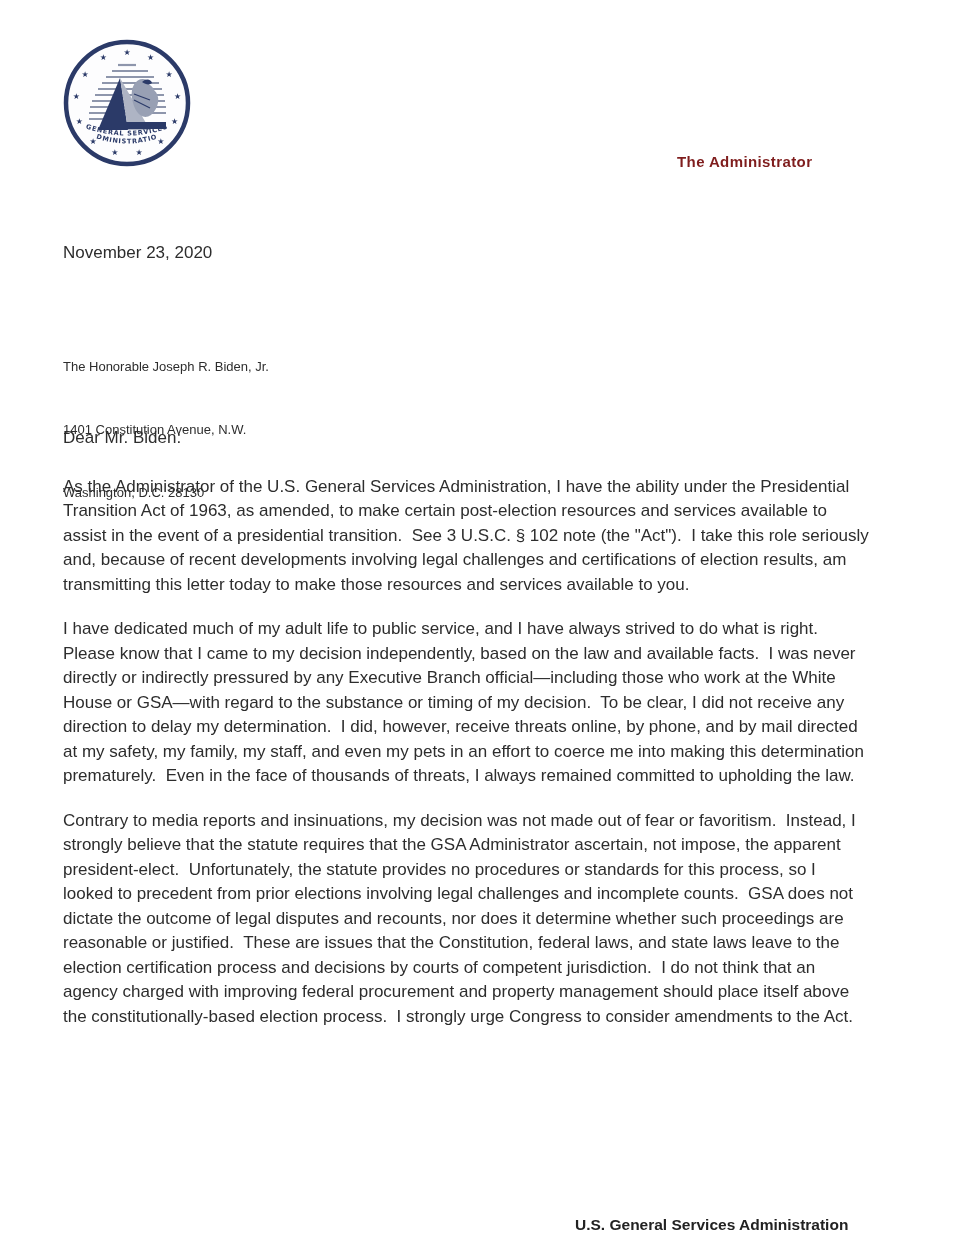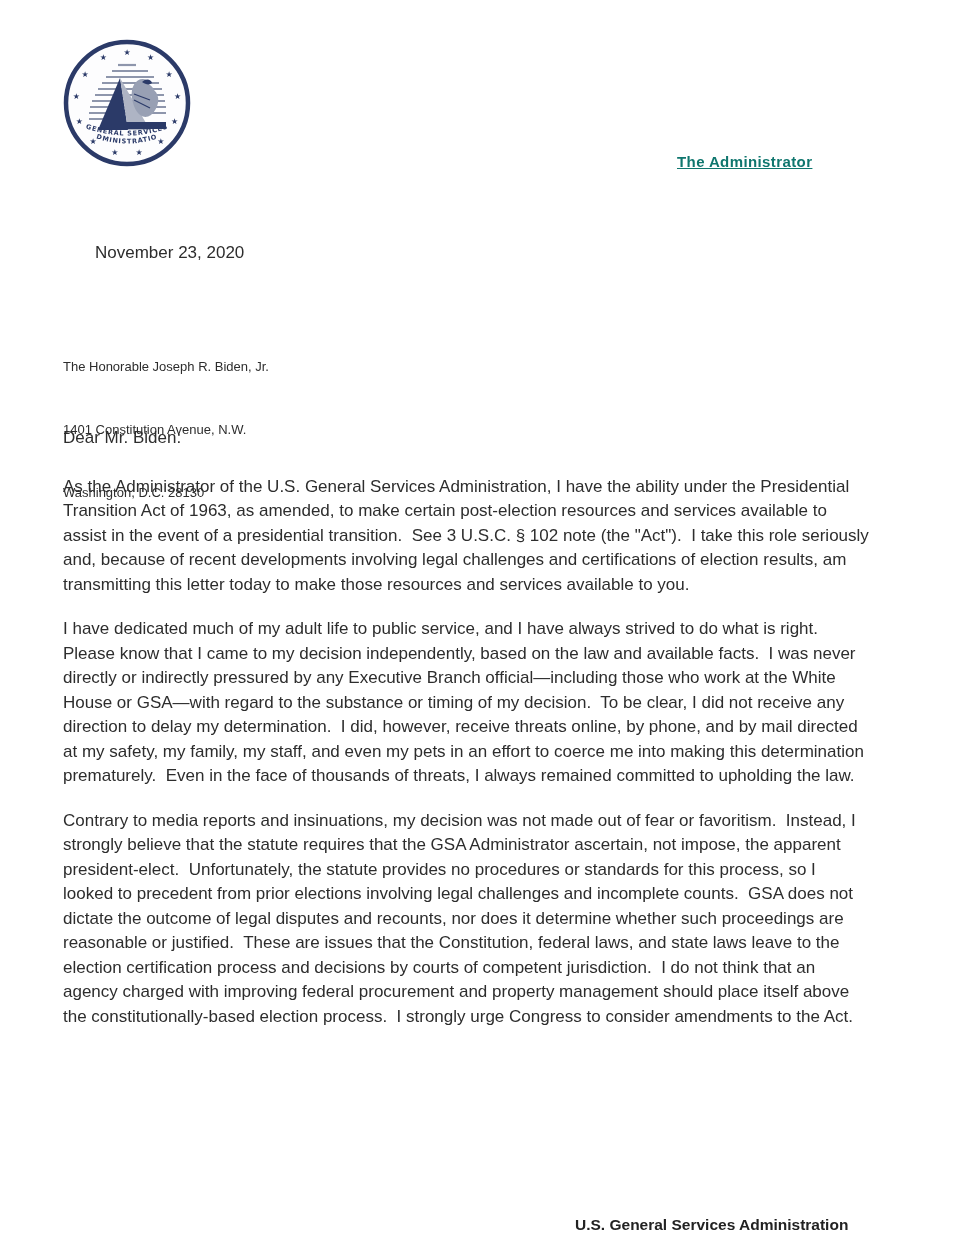--- a/index.html
+++ b/index.html
@@ -23,31 +23,29 @@
     height: 130px;
   }
 
   .administrator {
     position: absolute;
     left: 677px;
     top: 153px;
     font-size: 15px;
     font-weight: bold;
     letter-spacing: 0.4px;
-    color: #0f766e;
-    text-decoration: underline;
+    color: #7f1d1d;
   }
 
   .date {
     position: absolute;
     left: 63px;
     top: 243px;
     font-size: 17px;
     white-space: pre-wrap;
-    margin-left: 32px;
   }
 
   .recipient {
     position: absolute;
     left: 63px;
     top: 314px;
     font-size: 13px;
     line-height: 21px;
     white-space: pre-wrap;
   }

